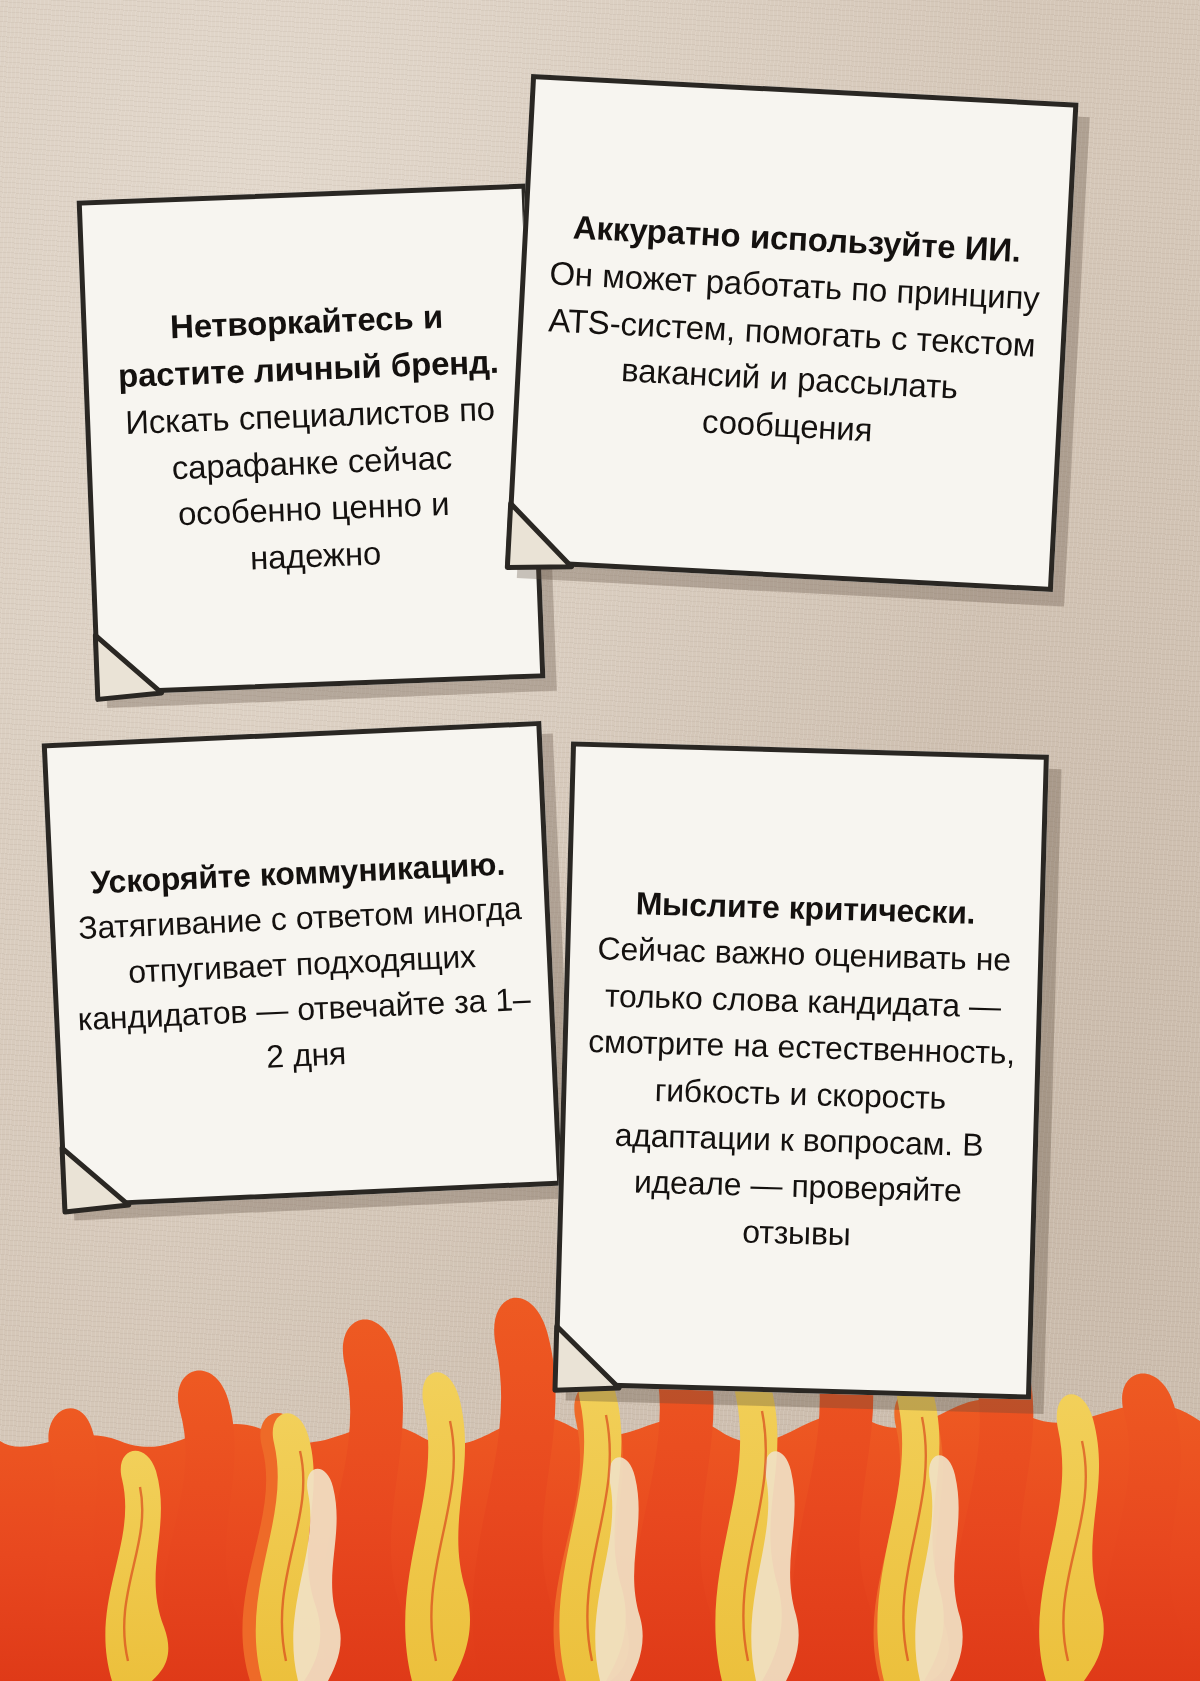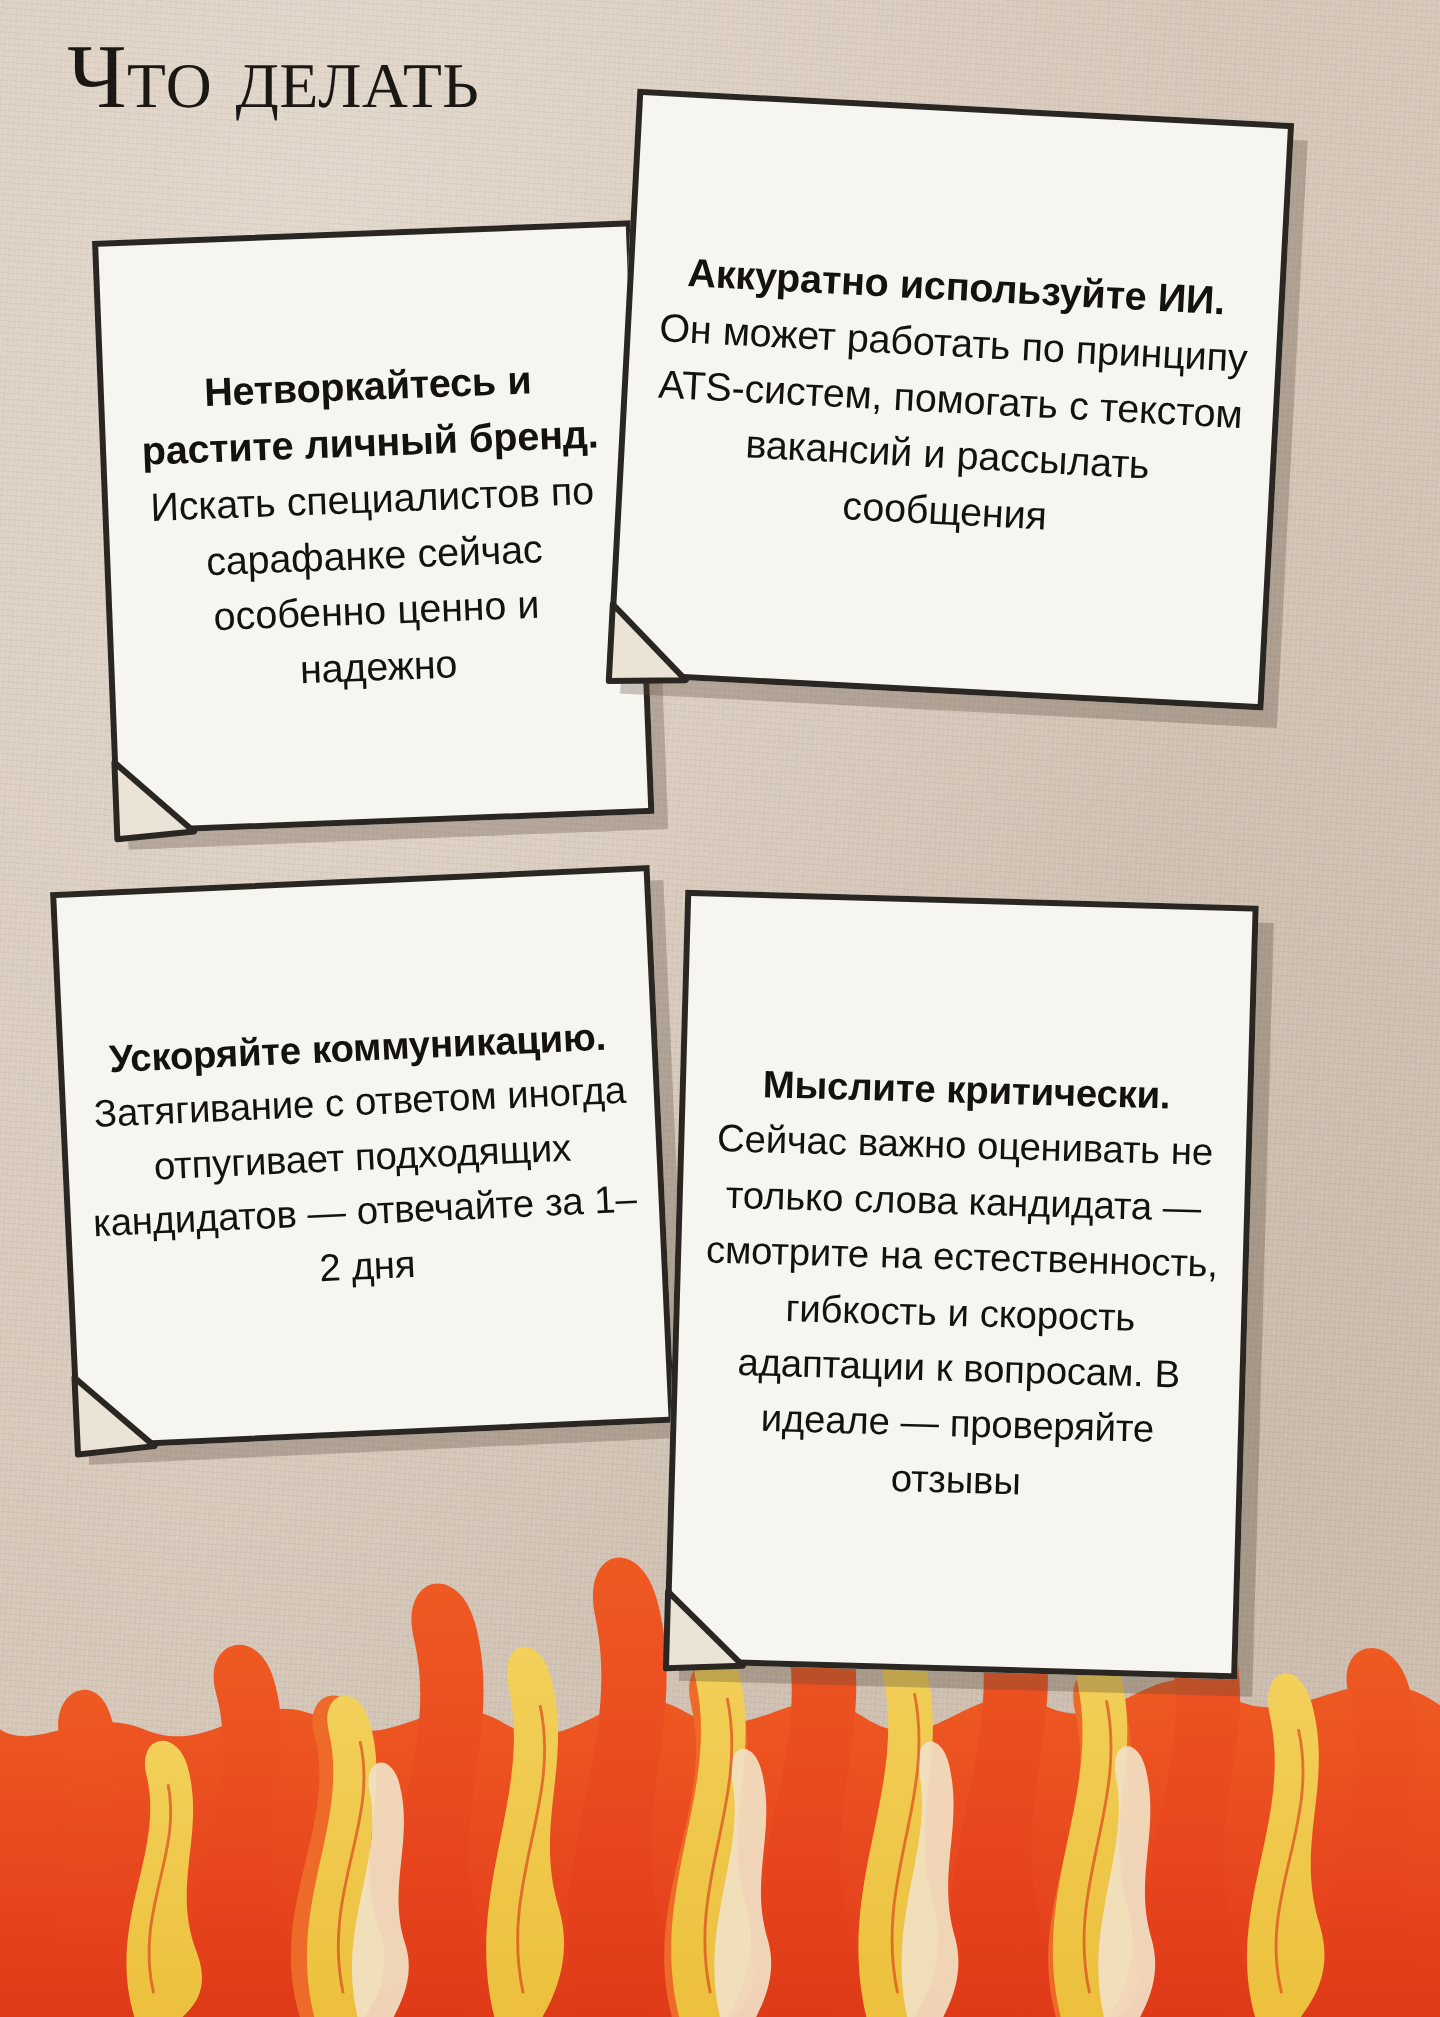--- a/index.html
+++ b/index.html
@@ -123,21 +123,20 @@
     z-index: 5;
     box-shadow: 13px 14px 0 rgba(90,74,60,0.32);
   }
   #card-critical .card-text { font-size: 32px; line-height: 1.45; padding: 4px 14px; }
 </style>
 </head>
 <body>
 
 <div id="poster">
 
-  <div class="poster-title">Что делать</div>
 
   <div class="card" id="card-networking">
     <span class="card-text"><b>Нетворкайтесь и растите личный бренд.</b><span> Искать специалистов по сарафанке сейчас особенно ценно и надежно</span></span>
     <span class="fold">
       <svg width="70" height="68" viewBox="0 0 70 68">
         <polygon points="2,2 66,62 2,66" fill="#eae3d6" stroke="#2a2723" stroke-width="5" stroke-linejoin="round"></polygon>
       </svg>
     </span>
   </div>
 

